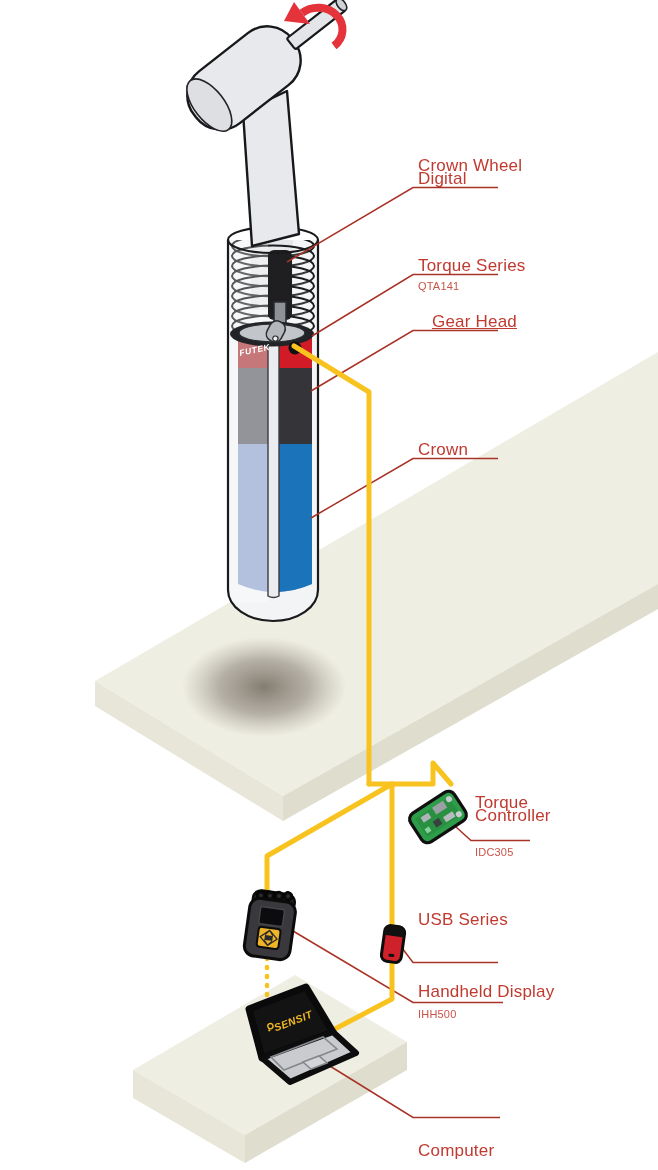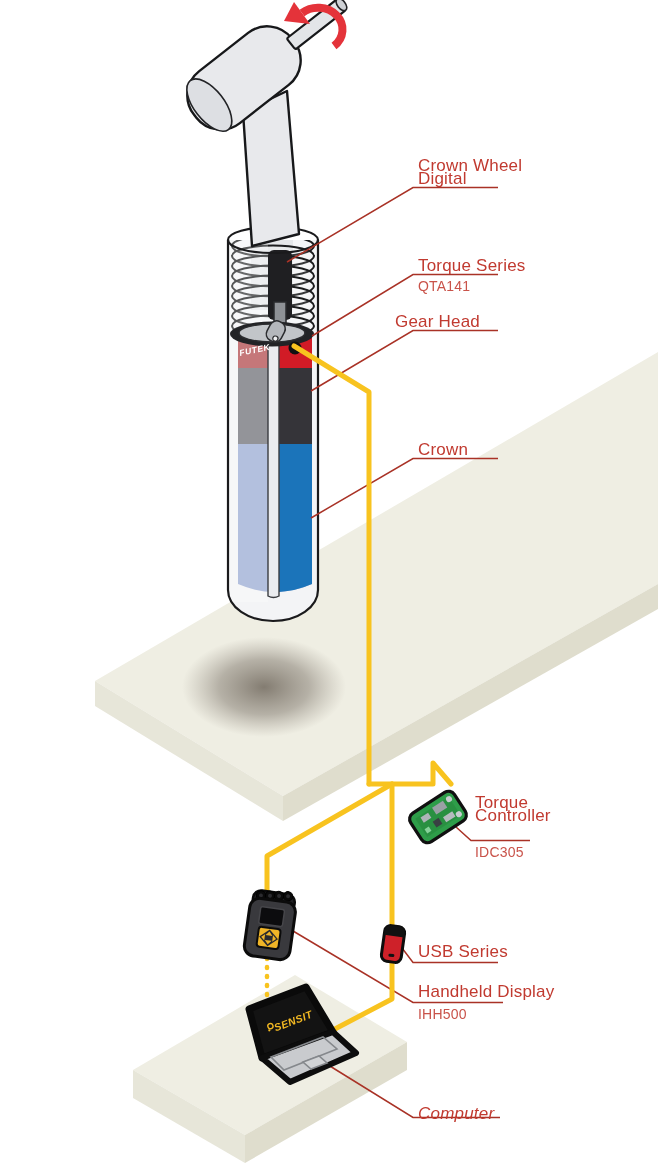--- a/index.html
+++ b/index.html
@@ -1,20 +1,20 @@
 <!DOCTYPE html>
 <html><head>
 <meta charset="utf-8">
 <style>
   html,body{margin:0;padding:0;background:#ffffff;}
   #stage{position:relative;width:658px;height:1170px;background:#ffffff;overflow:hidden;
          font-family:"Liberation Sans",sans-serif;}
   #art{position:absolute;left:0;top:0;}
   .lbl{position:absolute;color:#c13a30;font-size:17px;line-height:12.5px;letter-spacing:.2px;}
-  .model-lbl{position:absolute;color:#c9534a;font-size:14px;line-height:12px;letter-spacing:.2px;}
+  .model-lbl{position:absolute;color:#c9534a;font-size:11px;line-height:12px;letter-spacing:.2px;}
 </style>
 </head>
 <body>
 
 <div id="stage">
 
 <svg id="art" width="658" height="1170" viewBox="0 0 658 1170" xmlns="http://www.w3.org/2000/svg">
   <defs>
     <radialGradient id="shadowGrad" cx="50%" cy="50%" r="50%">
       <stop offset="0%" stop-color="#5f564b" stop-opacity="0.75"></stop>
@@ -200,40 +200,40 @@
   <div class="lbl" style="left:418px;top:160px;">
     <div>Crown Wheel</div>
     <div>Digital</div>
   </div>
 
   <div class="lbl" style="left:418px;top:260px;">
     <div>Torque Series</div>
   </div>
   <div class="model-lbl" style="left:418px;top:280px;">QTA141</div>
 
-  <div class="lbl" style="left:395px;top:316px;">
+  <div class="lbl" style="left:432px;top:316px;text-decoration:underline;">
     <div>Gear Head</div>
   </div>
 
   <div class="lbl" style="left:418px;top:444px;">
     <div>Crown</div>
   </div>
 
   <div class="lbl" style="left:475px;top:797px;">
     <div>Torque</div>
     <div>Controller</div>
   </div>
   <div class="model-lbl" style="left:475px;top:846px;">IDC305</div>
 
-  <div class="lbl" style="left:418px;top:946px;">
+  <div class="lbl" style="left:418px;top:914px;">
     <div>USB Series</div>
   </div>
 
   <div class="lbl" style="left:418px;top:986px;">
     <div>Handheld Display</div>
   </div>
   <div class="model-lbl" style="left:418px;top:1008px;">IHH500</div>
 
-  <div class="lbl" style="left:418px;top:1108px;font-style:italic;">
+  <div class="lbl" style="left:418px;top:1145px;">
     <div>Computer</div>
   </div>
 
 </div>
 
 </body></html>

